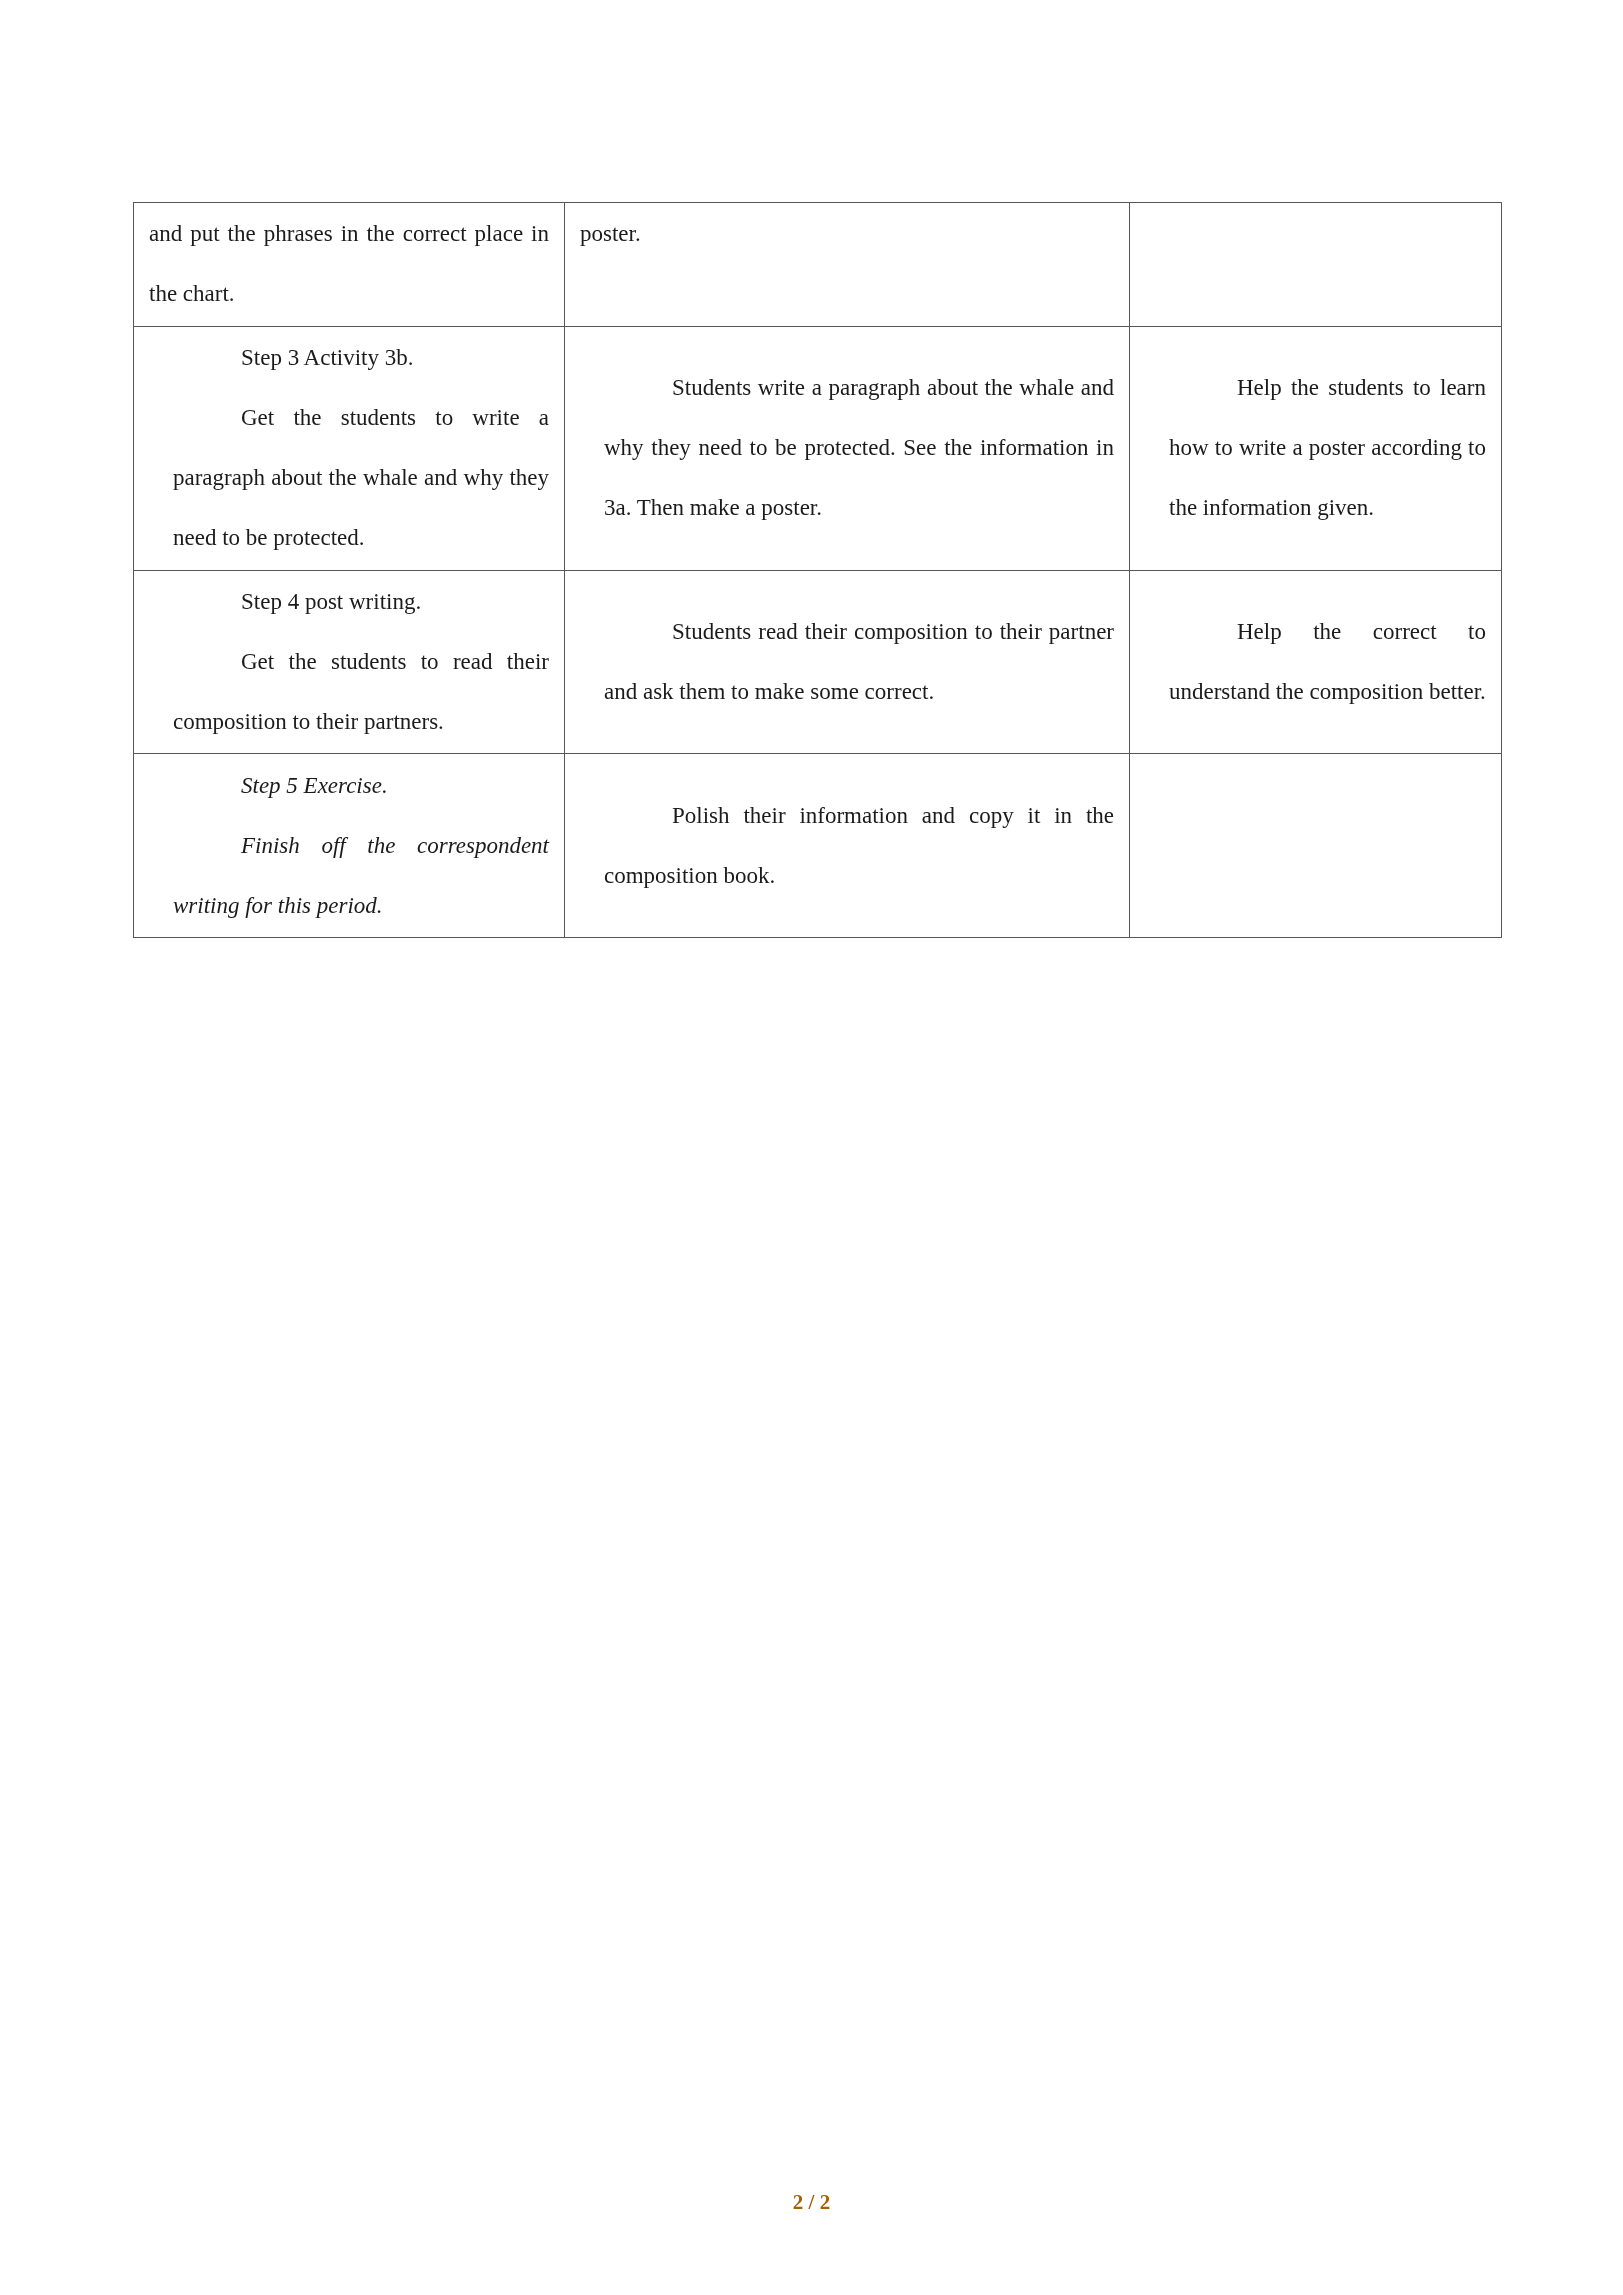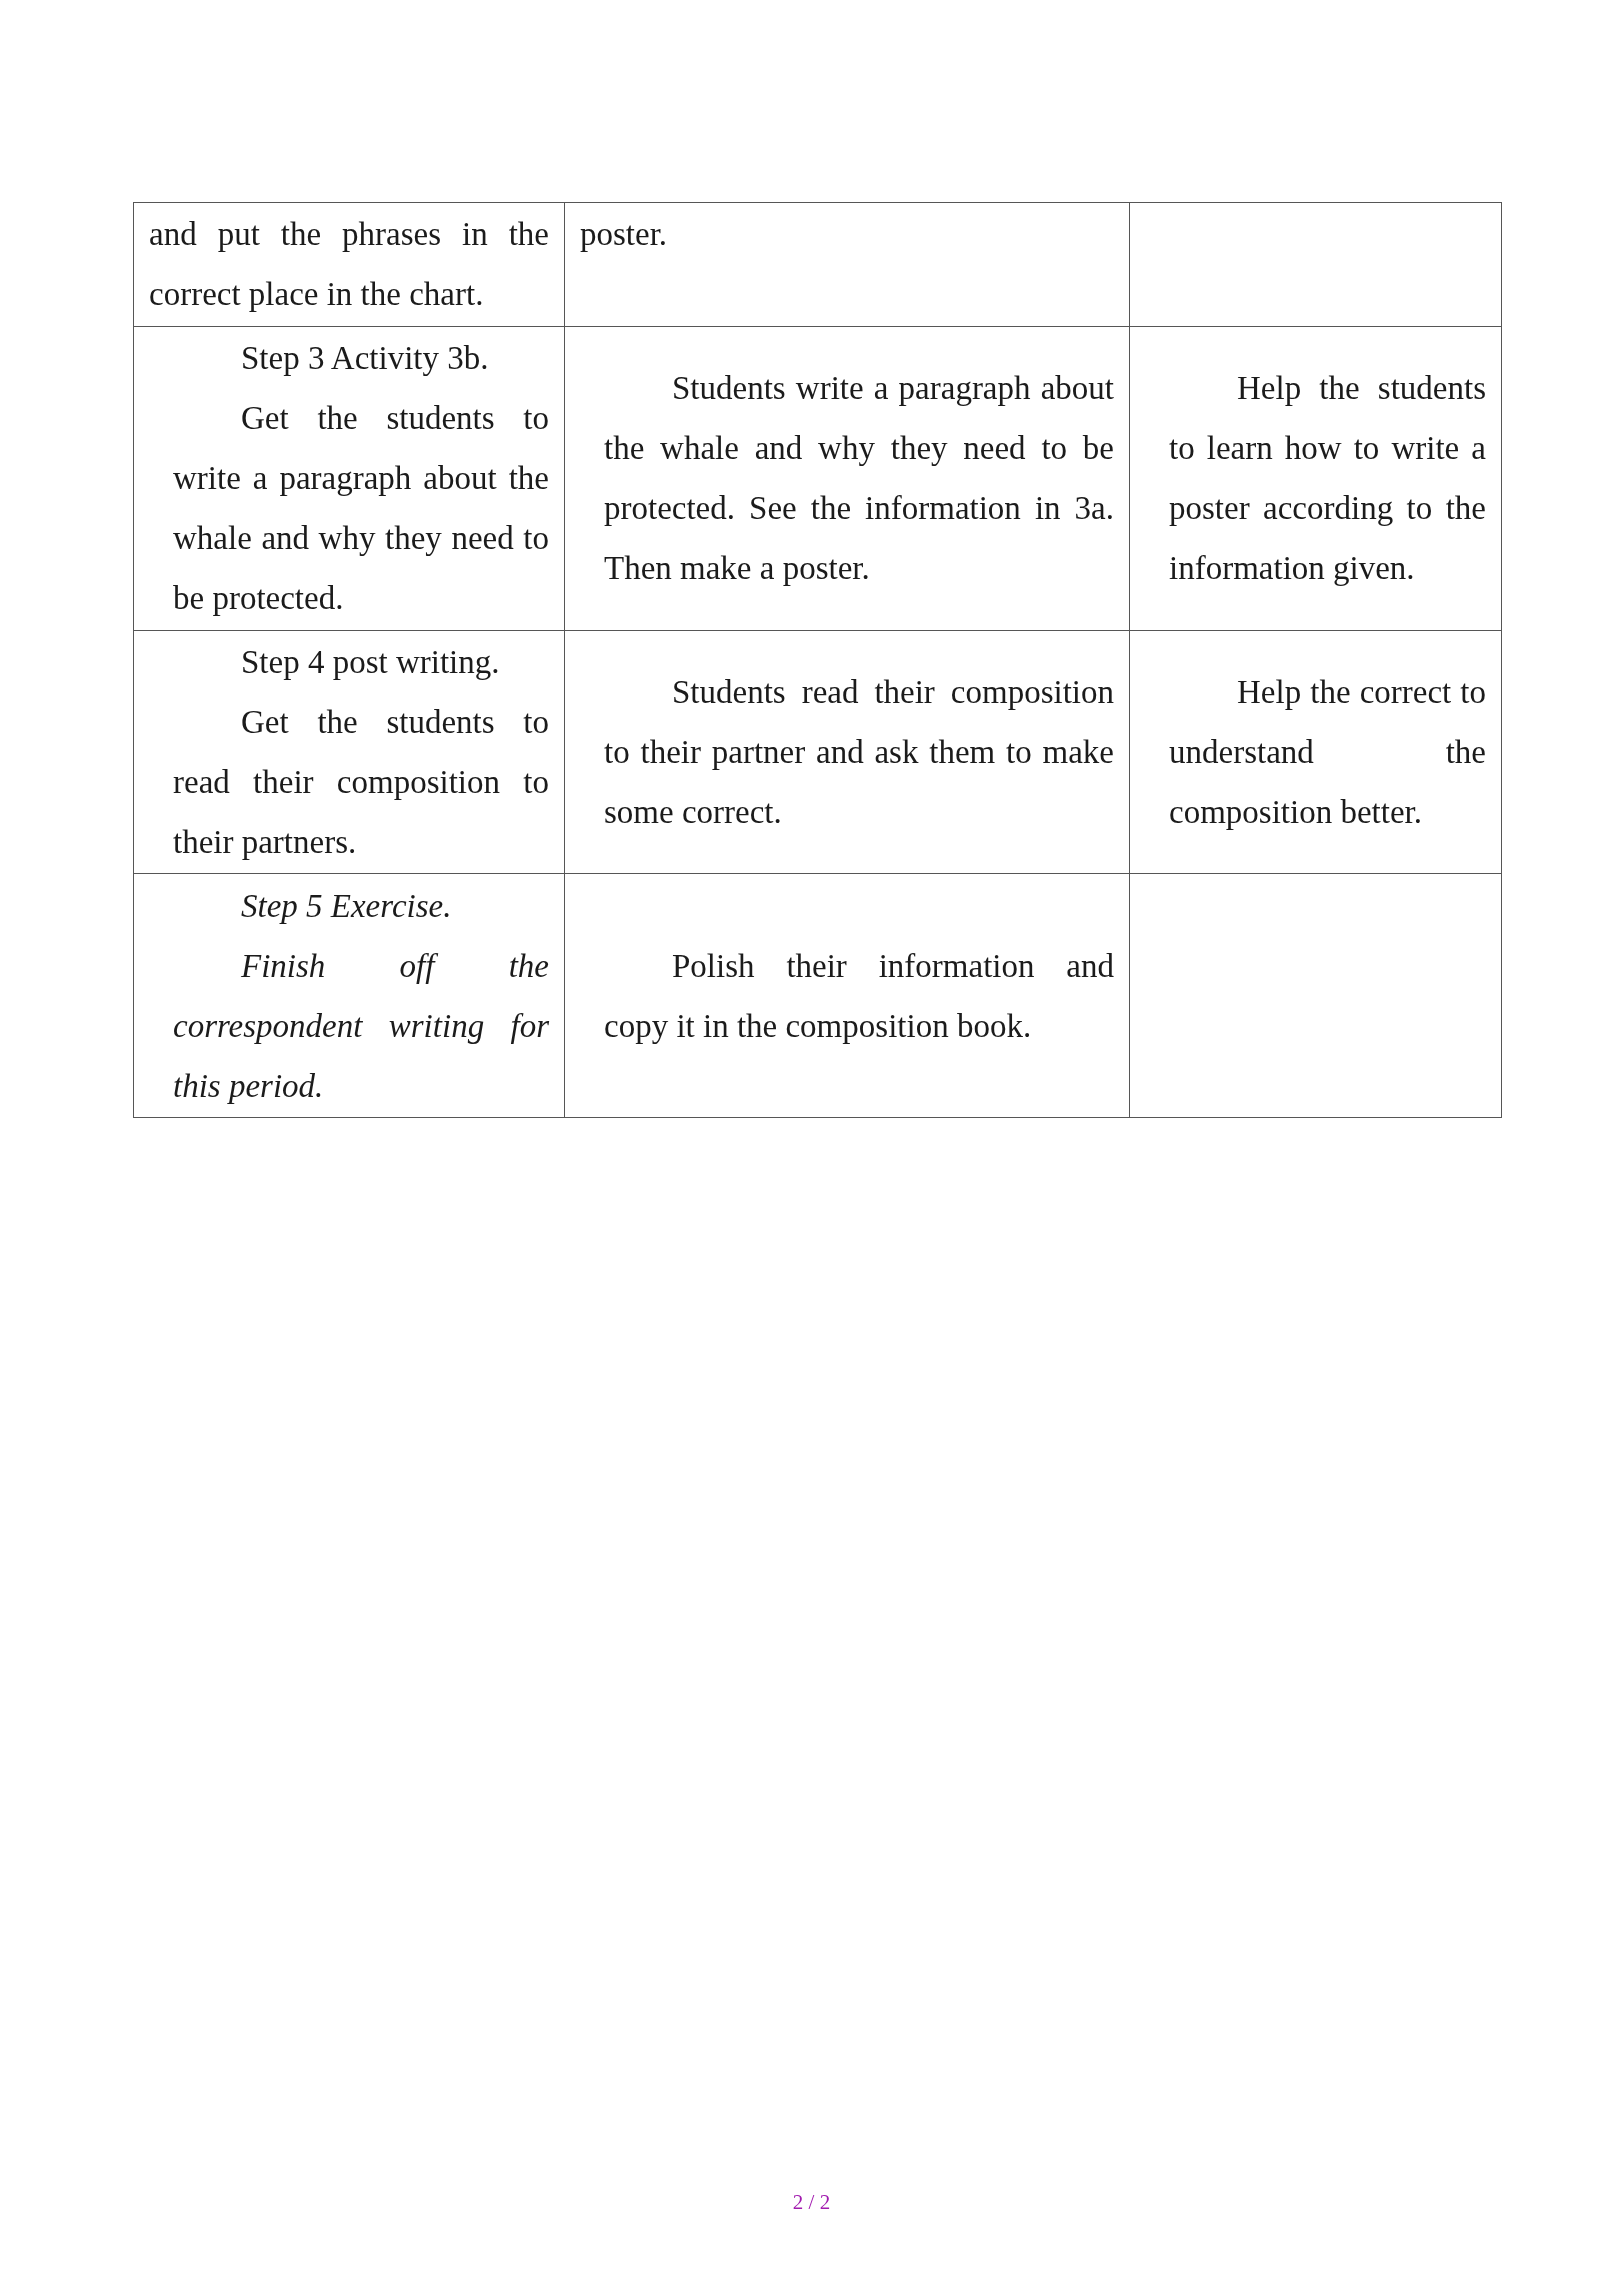--- a/index.html
+++ b/index.html
@@ -22,21 +22,21 @@
     position: absolute;
     left: 133px;
     top: 202px;
     width: 1368px;
     border-collapse: collapse;
     table-layout: fixed;
   }
   table.lesson-table td {
     border: 1.4px solid #565656;
     padding: 1.4px 15px;
-    font-size: 33px;
+    font-size: 23px;
     line-height: 60px;
     vertical-align: middle;
     overflow: hidden;
   }
   tr.top-align td {
     vertical-align: top;
   }
   td p {
     margin: 0;
     text-align: justify;
@@ -45,22 +45,22 @@
     text-indent: 68px;
     margin-left: 24px;
   }
   .footer {
     position: absolute;
     top: 2190px;
     left: 0;
     width: 100%;
     text-align: center;
     font-size: 21px;
-    font-weight: normal;
-    color: #a21caf;
+    font-weight: bold;
+    color: #a16207;
   }
 </style>
 </head>
 <body>
 
 <div class="page">
 
   <table class="lesson-table">
     <colgroup>
       <col style="width:431px">

